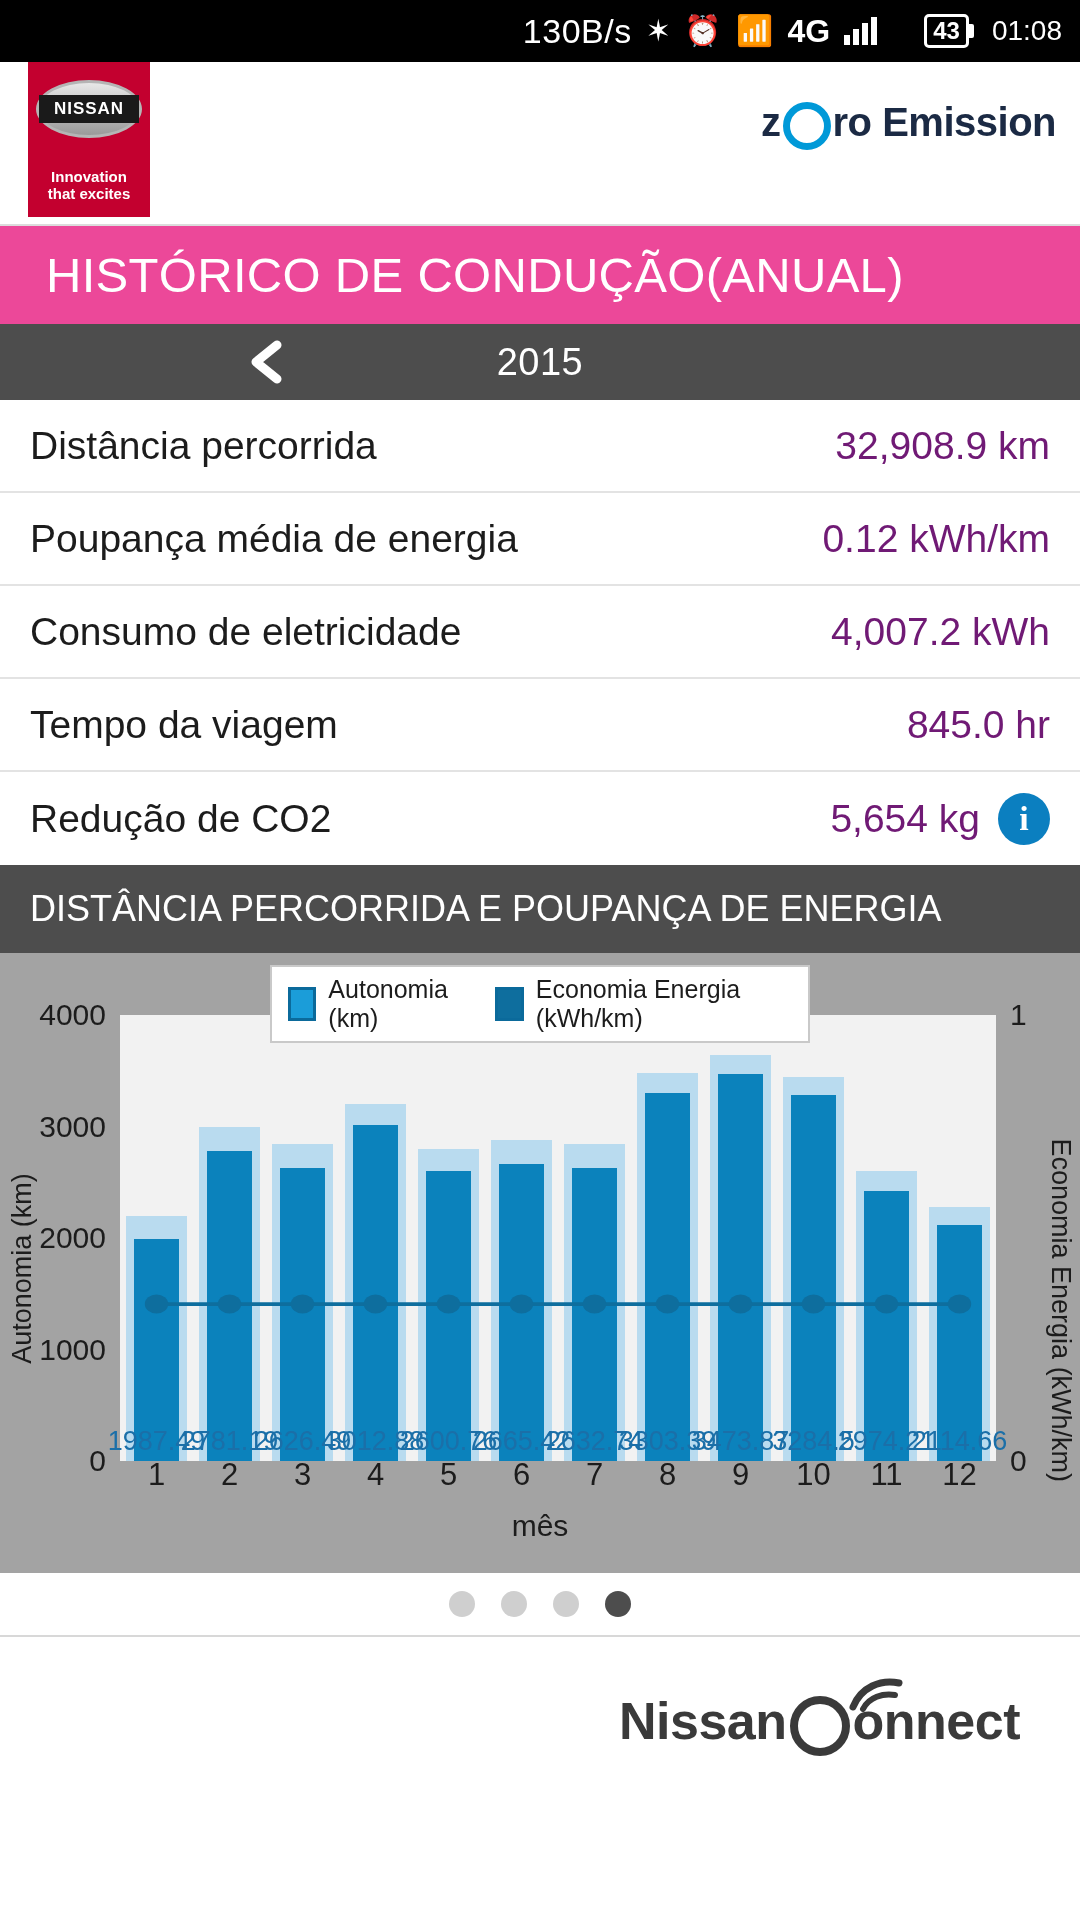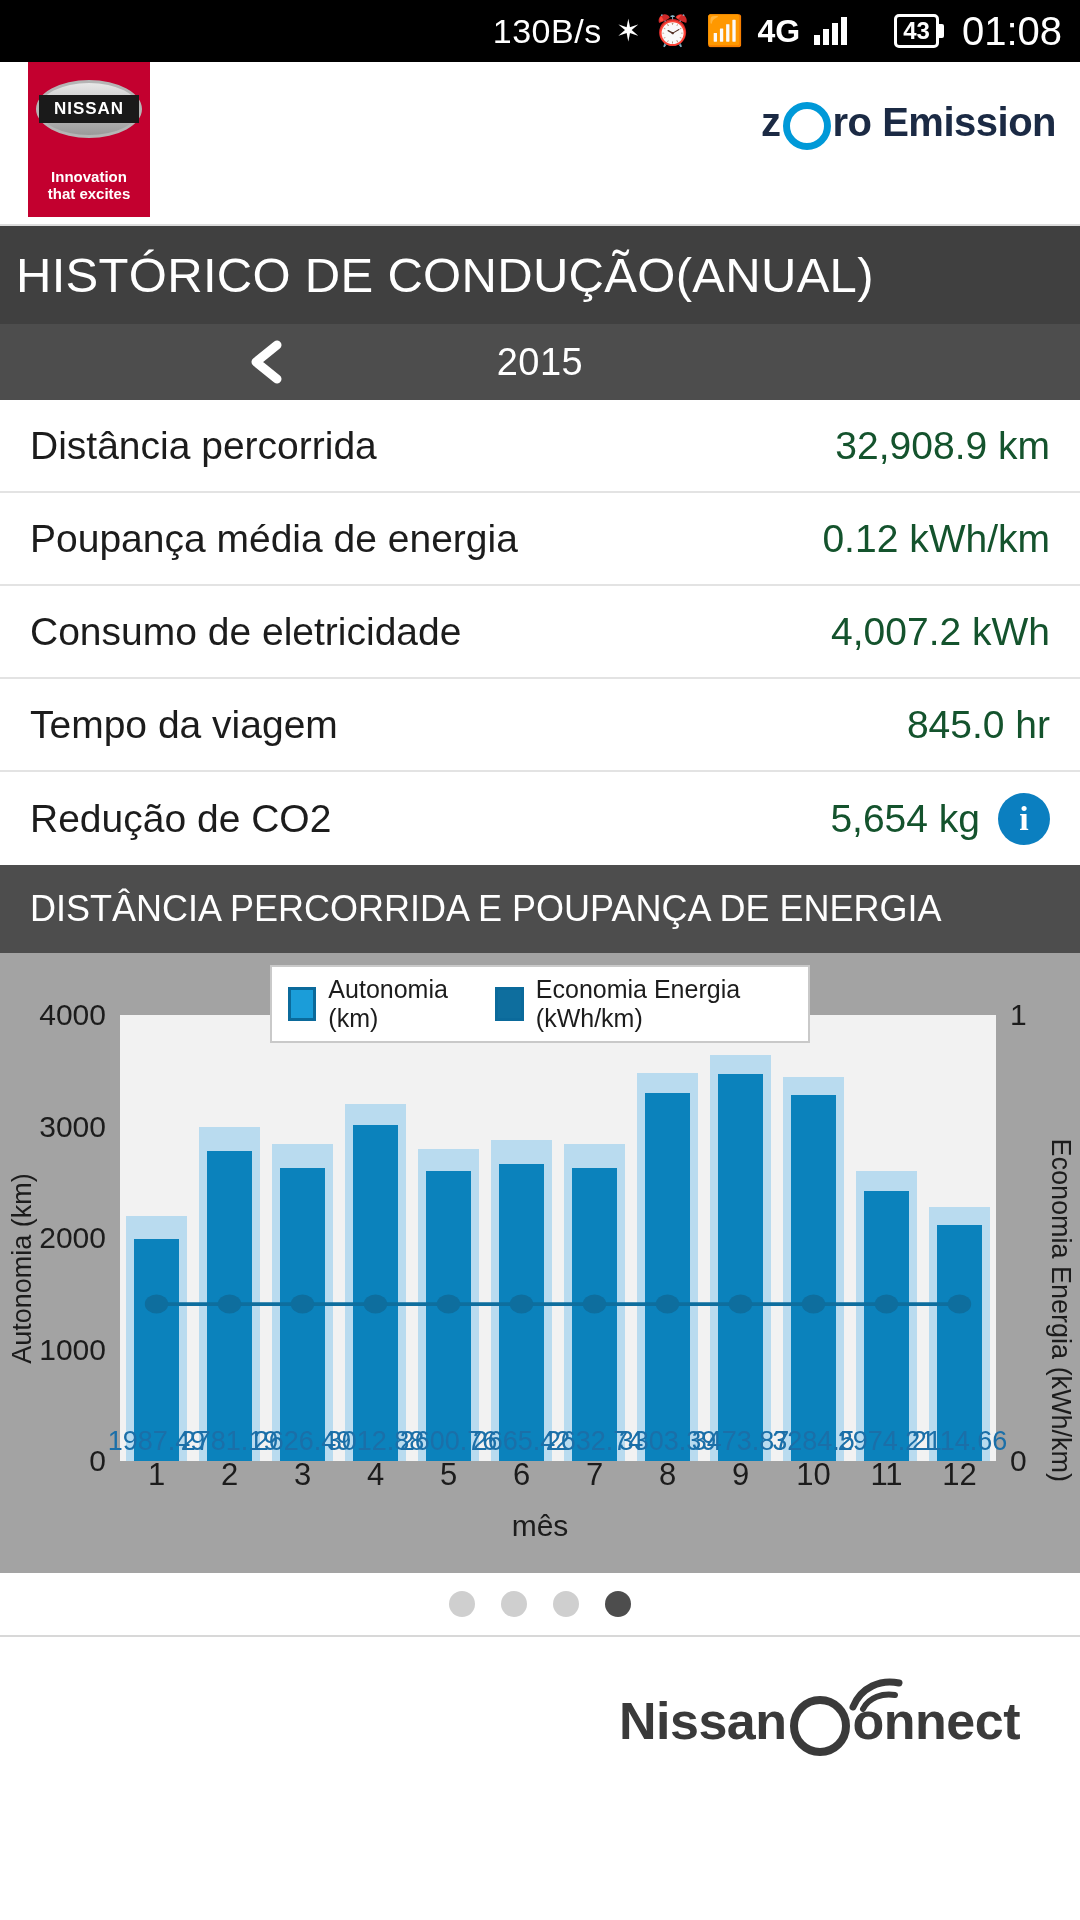--- a/index.html
+++ b/index.html
@@ -68,21 +68,21 @@
     color: #ffffff;
     line-height: 1;
   }
   .battery .tip {
     width: 5px;
     height: 14px;
     background: #ffffff;
     border-radius: 0 2px 2px 0;
   }
   .status-clock {
-    font-size: 40px;
+    font-size: 28px;
     font-weight: 500;
     margin-left: 4px;
   }
 
   
   .brand-header {
     height: 162px;
     background: #ffffff;
     display: flex;
     align-items: flex-start;
@@ -146,27 +146,27 @@
     height: 34px;
     border: 7px solid #0099d8;
     border-radius: 50%;
     margin: 0 2px;
     position: relative;
     top: 4px;
   }
 
   
   .page-title {
-    background: #404040;
+    background: #ec4899;
     color: #ffffff;
     font-size: 49px;
     height: 98px;
     display: flex;
     align-items: center;
-    padding-left: 16px;
+    padding-left: 46px;
     box-sizing: border-box;
     letter-spacing: 0.3px;
   }
 
   
   .year-bar {
     background: #4d4d4d;
     height: 76px;
     display: flex;
     align-items: center;
@@ -207,21 +207,21 @@
     font-size: 39px;
     color: #1c1c1c;
   }
   .stat-value-wrap {
     display: flex;
     align-items: center;
     gap: 18px;
   }
   .stat-value {
     font-size: 39px;
-    color: #14532d;
+    color: #701a75;
   }
   .info-icon {
     width: 52px;
     height: 52px;
     border-radius: 50%;
     background: #0b7fc0;
     color: #ffffff;
     font-size: 34px;
     font-weight: 700;
     font-family: "Liberation Serif", serif;

